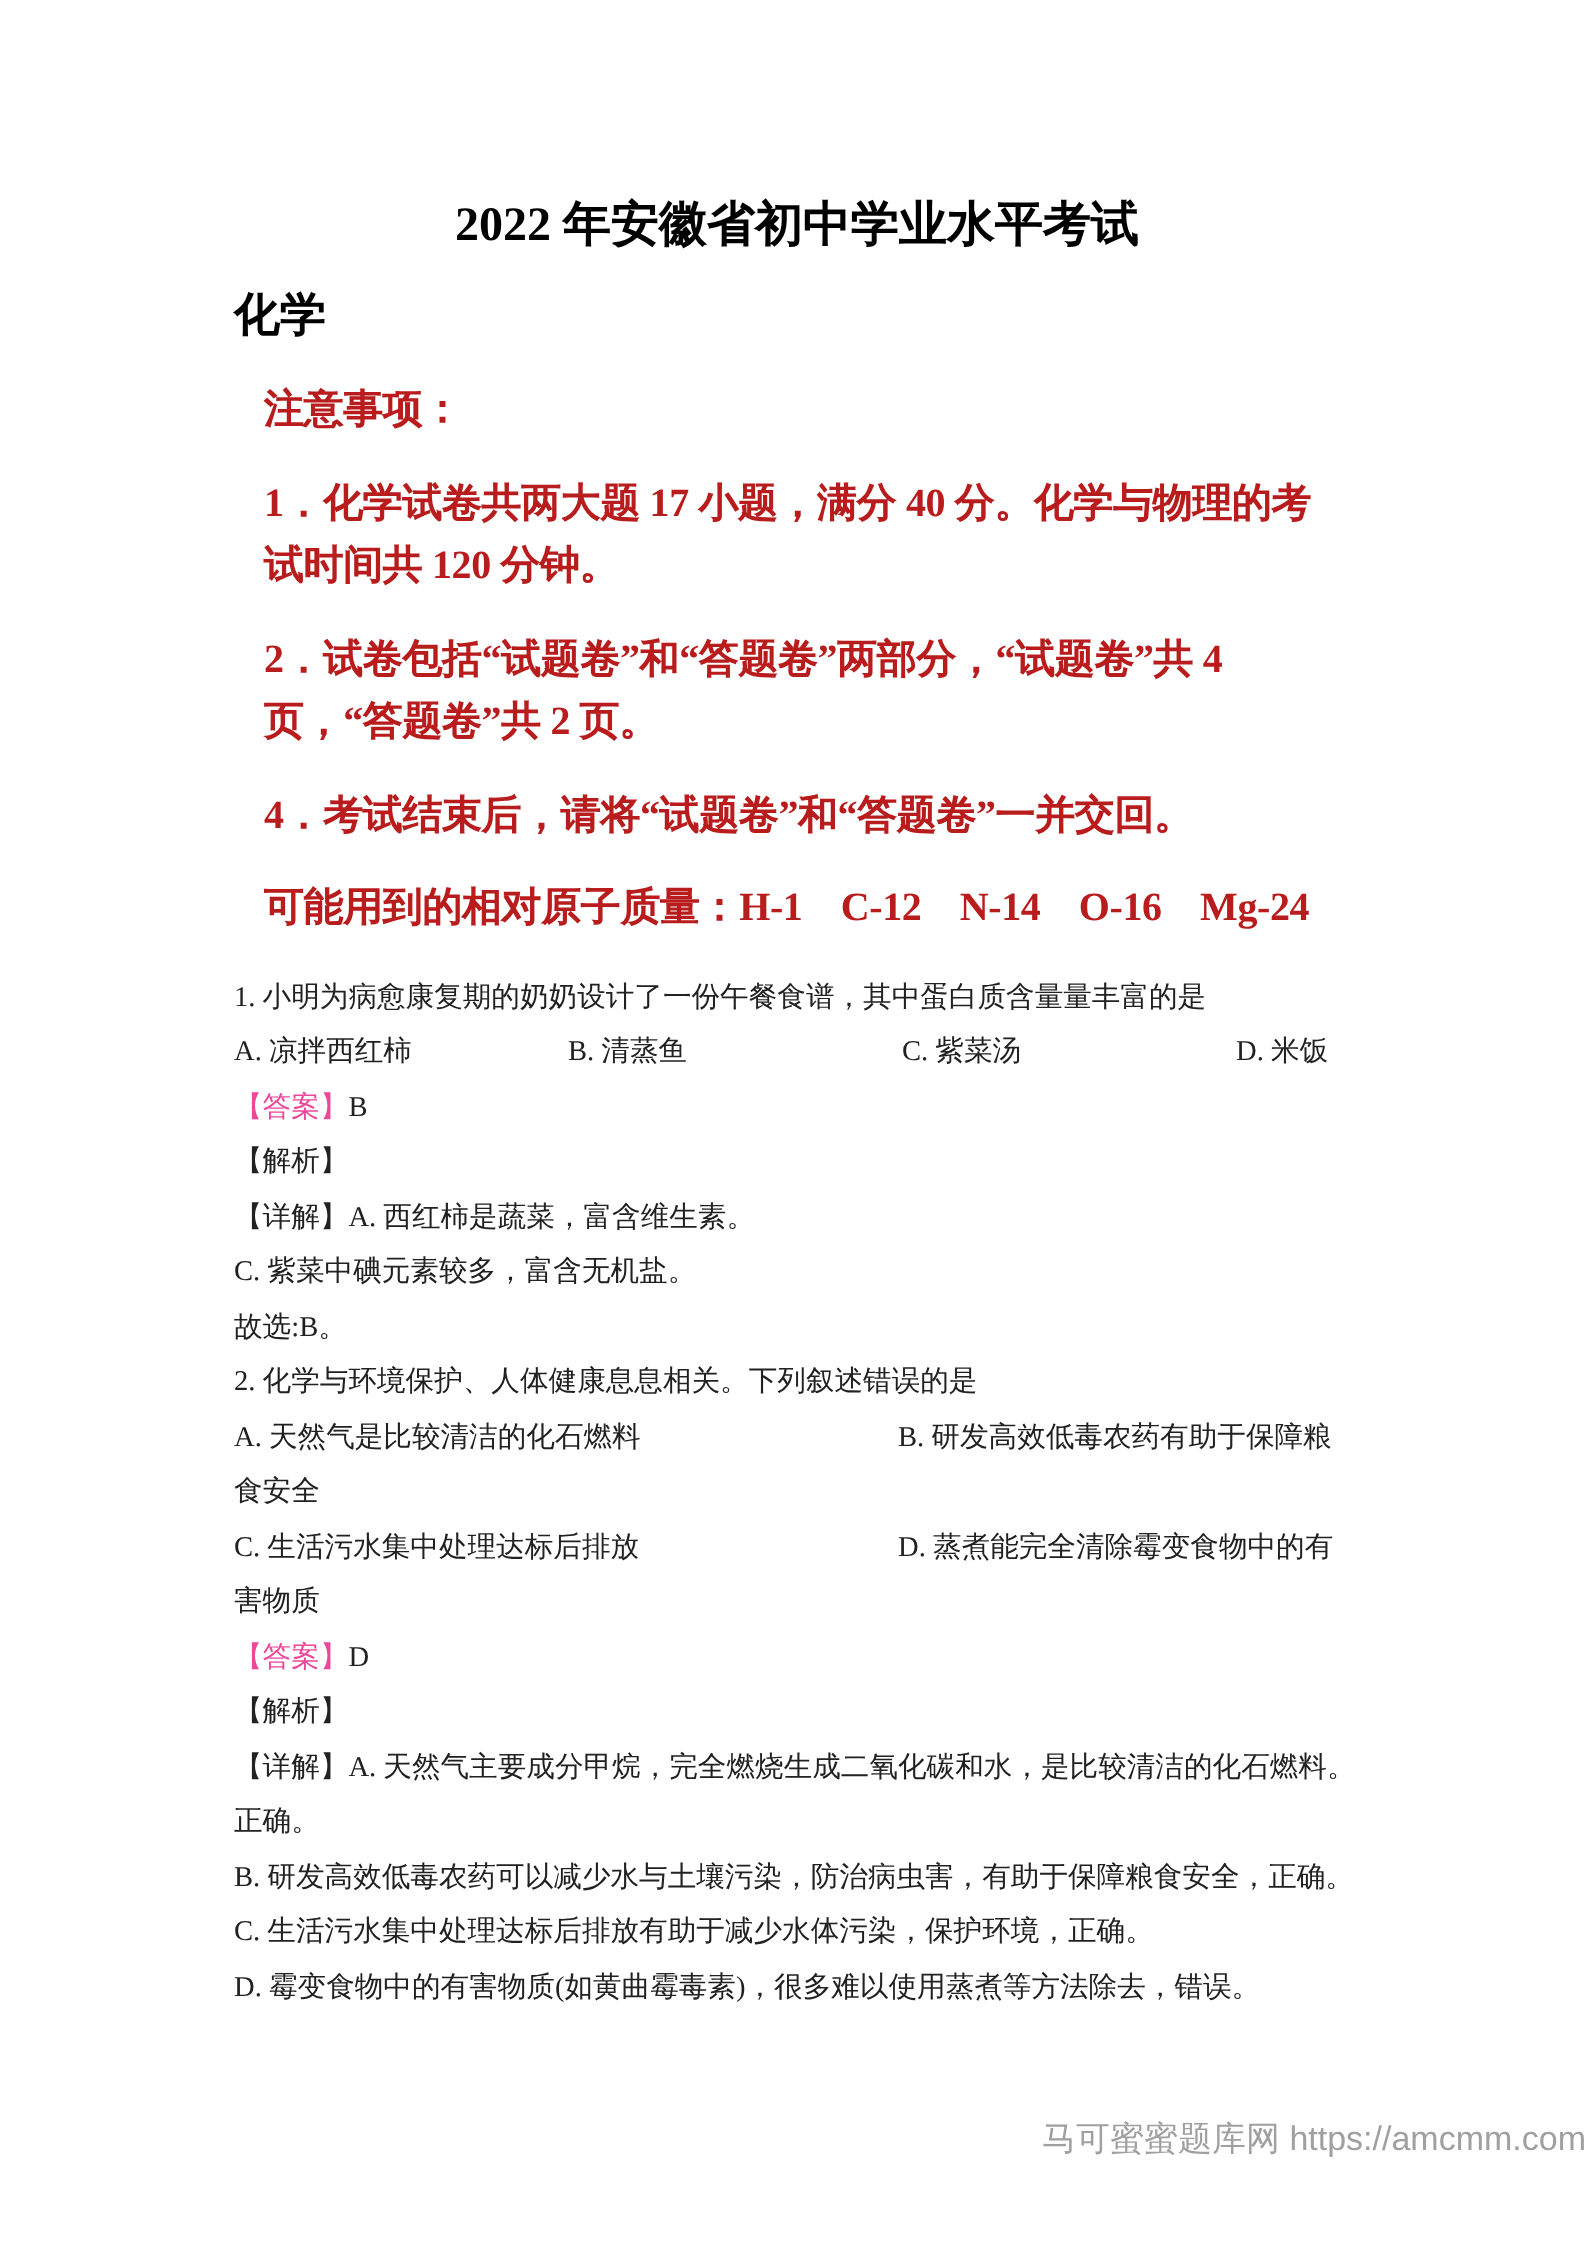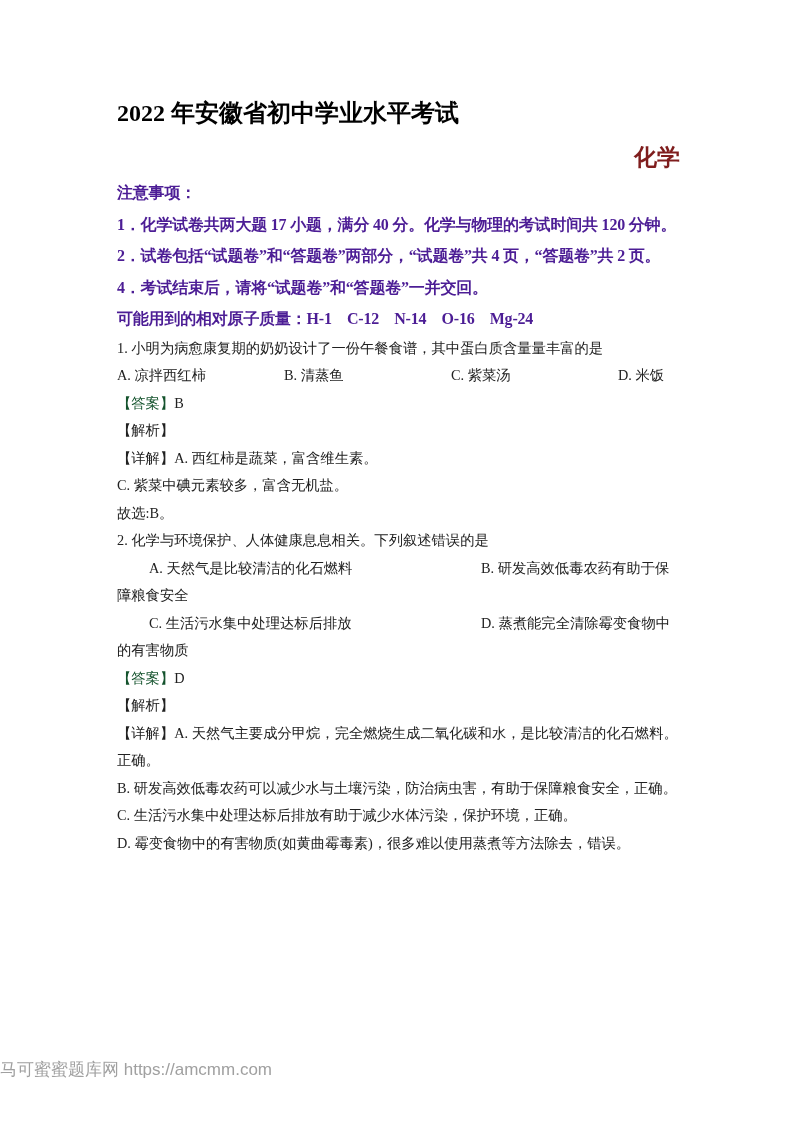--- a/index.html
+++ b/index.html
@@ -8,46 +8,46 @@
     width:793px;height:1122px;
     margin:0 auto;
     background:#ffffff;
     font-family:"Liberation Serif","DejaVu Serif",serif;
     color:#212121;
     overflow:hidden;
   }
   .content{padding:96px 113px 0 117px;}
   .title{
     margin:0 0 11px;
-    text-align:left;
+    text-align:center;
     font-size:24px;font-weight:bold;line-height:34px;color:#000;
   }
   .subtitle{
-    margin:0 0 2px;
-    text-align:right;
-    font-size:23px;font-weight:bold;line-height:34px;color:#7f1d1d;
+    margin:0 0 15px;
+    text-align:left;
+    font-size:23px;font-weight:bold;line-height:34px;color:#000000;
   }
   .notice p{
-    margin:0;
-    font-size:16px;font-weight:bold;line-height:31.5px;color:#4c1d95;
+    margin:15px;
+    font-size:20px;font-weight:bold;line-height:31.5px;color:#b91c1c;
     letter-spacing:-0.2px;
   }
   .notice .mass{white-space:pre-wrap;}
   .notice .section-heading{max-width:530px;}
   .qbody p{
     margin:0;
     font-size:14.3px;line-height:27.5px;color:#212121;
   }
   .oc{display:inline-block;width:167px;}
   .oc.last{width:auto;}
-  .ol{display:inline-block;width:332px;margin-left:32px;}
-  .blue{color:#14532d;}
+  .ol{display:inline-block;width:332px;}
+  .blue{color:#ec4899;}
   .footer{
     position:absolute;left:0;right:0;top:1058px;
-    text-align:left;
+    text-align:right;
     font-family:"Liberation Sans","DejaVu Sans",sans-serif;
     font-size:17px;line-height:24px;color:#a0a0a0;
   }
 </style>
 </head>
 <body>
 
 <div class="page">
   <div class="content">
 

